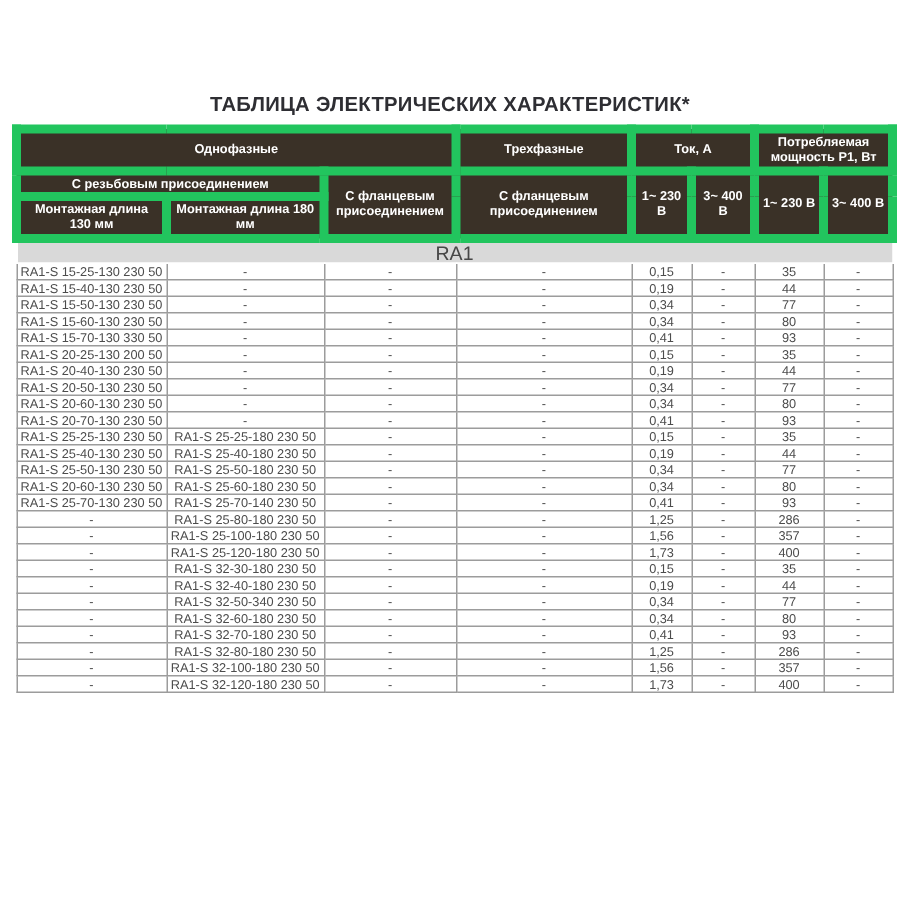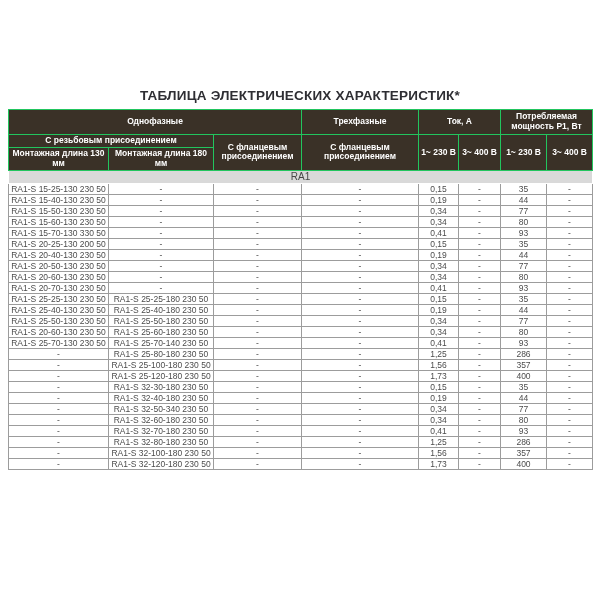--- a/index.html
+++ b/index.html
@@ -1,60 +1,60 @@
 <!DOCTYPE html>
 <html style="--page-bg: #ffffff; --title-text: #2e2e33; --header-bg: #3a3127; --header-text: #ffffff; --series-bg: #d9d9d9; --grid: #9c9c9c; --cell-text: #4c4c4c;"><head>
 <meta charset="utf-8">
 <style>
   * { margin: 0; padding: 0; box-sizing: border-box; }
   html, body { background: #ffffff; }
   .page {
     width: 600px; height: 600px;
     background: var(--page-bg, #ffffff);
-    padding-top: 88px;
+    padding-top: 62px;
     font-family: "Liberation Sans", sans-serif;
     overflow: hidden;
   }
   .title {
     width: 584px; margin: 0 0 6px 8px;
     text-align: center;
     font-size: 13.5px; font-weight: bold;
     letter-spacing: 0.2px;
     color: var(--title-text, #2e2e33);
   }
   table.spec {
     table-layout: fixed;
     border-collapse: collapse;
     width: 584px; margin-left: 8px;
   }
   table.spec thead th {
     background: var(--header-bg, #3a3127);
     color: var(--header-text, #ffffff);
-    border: 1px solid #22c55e;
+    border: 6px solid #22c55e;
     font-size: 8.5px; font-weight: bold;
     line-height: 1.15;
     text-align: center; vertical-align: middle;
     padding: 1px 2px;
   }
   table.spec thead tr.h1 th { height: 25px; }
   table.spec thead tr.h2 th { height: 12px; }
   table.spec thead tr.h3 th { height: 23px; }
   table.spec tbody td {
     border: 1px solid var(--grid, #9c9c9c);
     color: var(--cell-text, #4c4c4c);
     font-size: 8.5px; line-height: 1;
     height: 11px;
     text-align: center; vertical-align: middle;
     white-space: nowrap; overflow: hidden;
     padding: 0 1px;
   }
   table.spec tr.series td {
     background: var(--series-bg, #d9d9d9);
     height: 13px;
-    font-size: 10px;
+    font-size: 13px;
     color: #474747;
     border: 1px solid #ffffff;
     border-top: none;
     margin-top: 36px;
   }
 </style>
 </head>
 <body>
 
 <div class="page">

